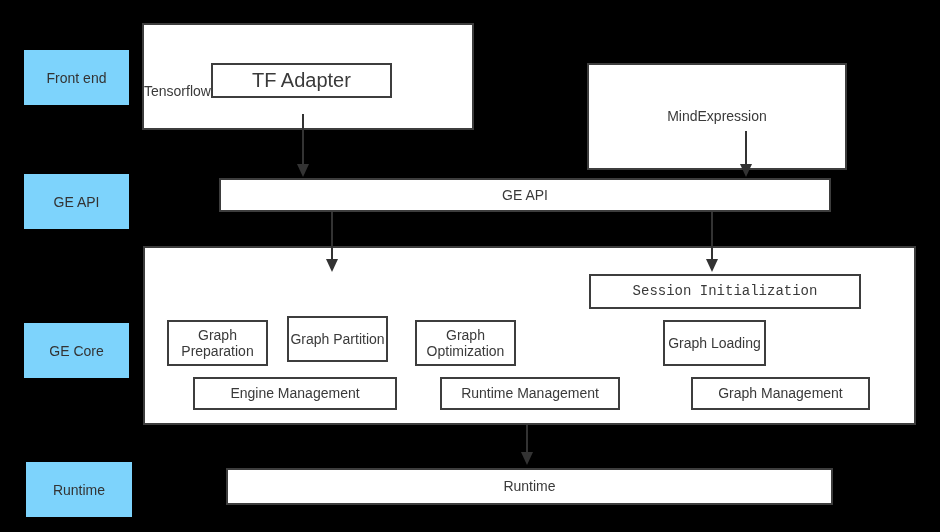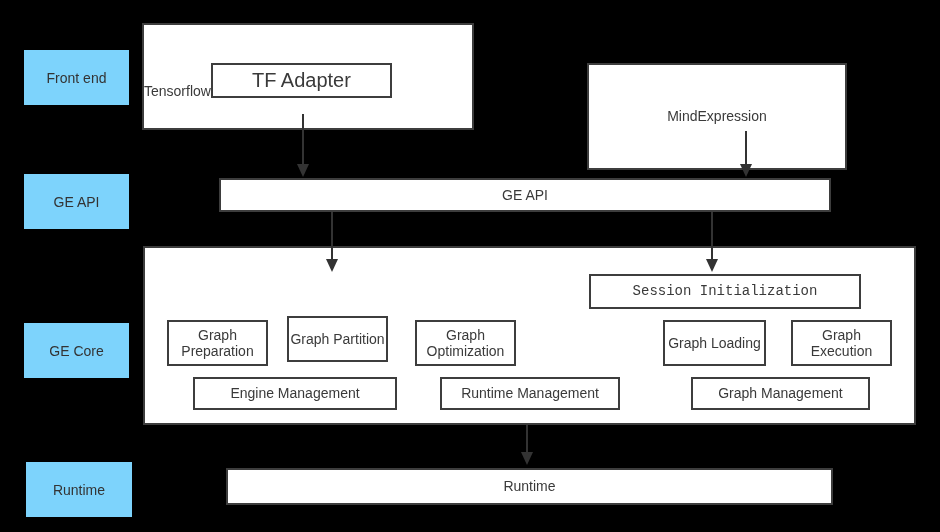--- a/index.html
+++ b/index.html
@@ -131,23 +131,20 @@
   </div>
   <div class="box inner" style="left:287px;top:316px;width:101px;height:46px;">
     <span>Graph Partition</span>
   </div>
   <div class="box inner" style="left:415px;top:320px;width:101px;height:46px;">
     <span>Graph Optimization</span>
   </div>
   <div class="box inner" style="left:663px;top:320px;width:103px;height:46px;">
     <span>Graph Loading</span>
   </div>
-  <div class="box inner" style="left:791px;top:320px;width:101px;height:46px;">
-    <span>Graph Execution</span>
-  </div>
 
   <div class="box inner" style="left:193px;top:377px;width:204px;height:33px;">
     <span>Engine Management</span>
   </div>
   <div class="box inner" style="left:440px;top:377px;width:180px;height:33px;">
     <span>Runtime Management</span>
   </div>
   <div class="box inner" style="left:691px;top:377px;width:179px;height:33px;">
     <span>Graph Management</span>
   </div>

